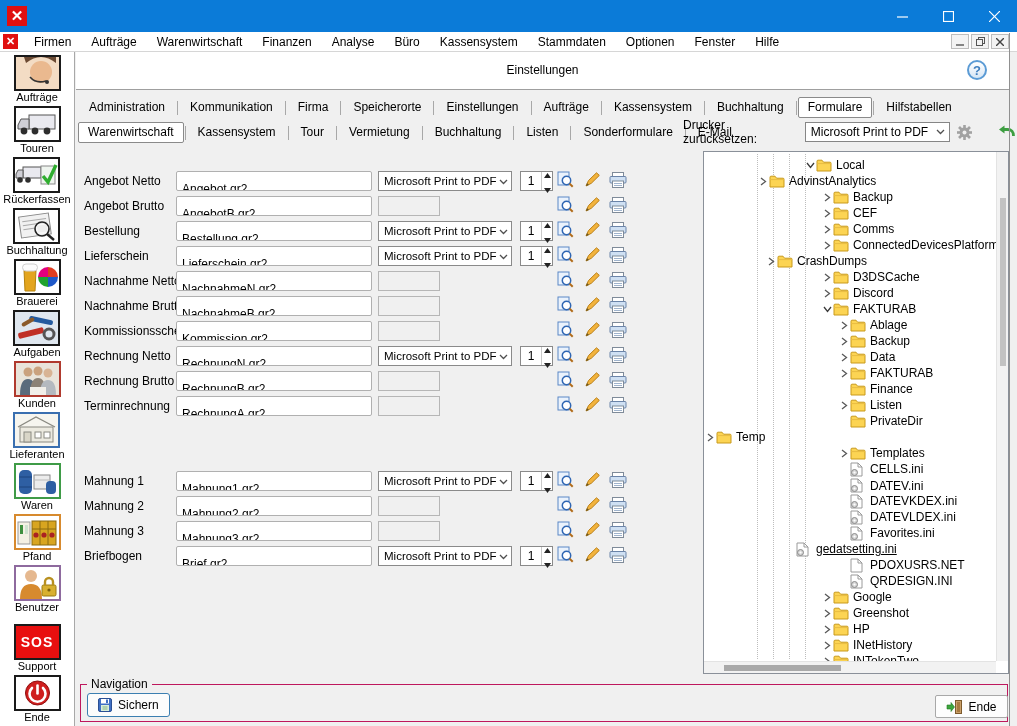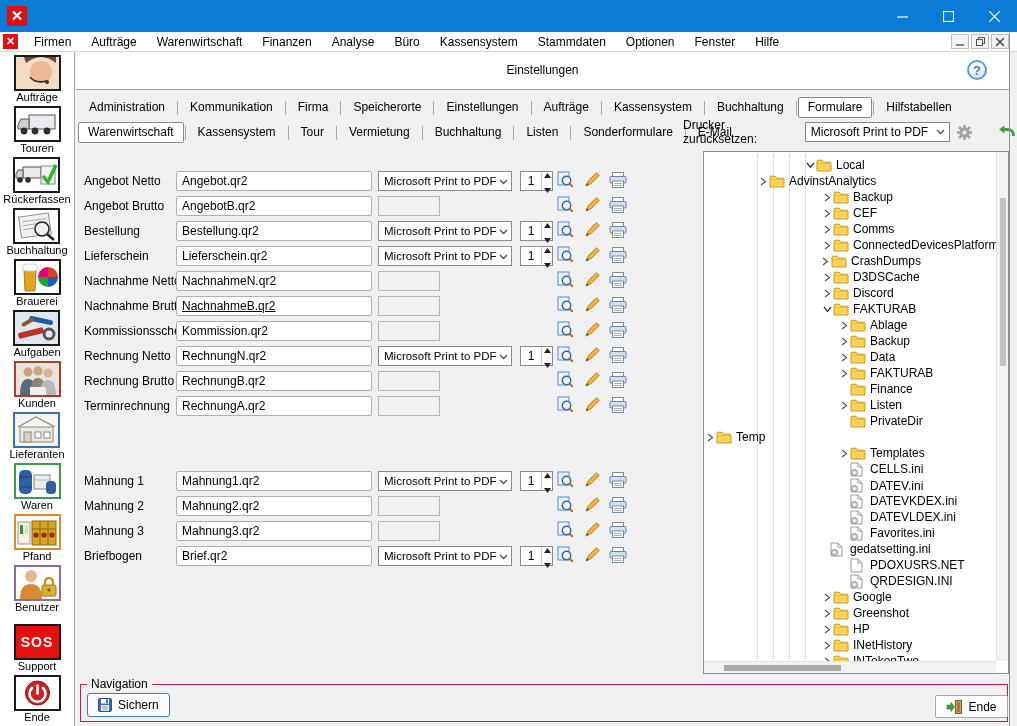--- a/index.html
+++ b/index.html
@@ -39,21 +39,21 @@
   .tab.active { background:#fff; border:1px solid #8a8a8a; border-radius:2px; padding:2px 9px 3px; }
   .tab-sep { width:1px; height:14px; background:#a8a8a8; margin:0 1px; }
   
   .printer-row { position:absolute; left:683px; top:121px; height:22px; display:flex; align-items:center; }
   .combo { width:148px; height:20px; background:#fff; border:1px solid #868686; display:flex; align-items:center; padding:0 4px 0 5px; margin-left:5px; }
   .combo .val { flex:1; white-space:nowrap; overflow:hidden; }
   .gear-btn { margin-left:5px; width:19px; height:19px; display:flex; align-items:center; justify-content:center; }
   .return-btn { margin-left:24px; width:20px; height:16px; display:flex; align-items:center; justify-content:center; }
   
   .f-label { position:absolute; white-space:nowrap; }
-  .f-input { position:absolute; left:176px; width:196px; height:20px; background:#fff; border:1px solid #b0b0b0; border-radius:2px; line-height:18px; padding:0 5px; white-space:nowrap; overflow:hidden; }
+  .f-input { position:absolute; left:176px; width:196px; height:20px; background:#fff; border:1px solid #b0b0b0; border-radius:2px; line-height:18px; padding:8px 5px; white-space:nowrap; overflow:hidden; }
   .f-combo { position:absolute; left:378px; width:134px; height:20px; background:#fff; border:1px solid #8a8a8a; display:flex; align-items:center; padding:0 3px 0 5px; }
   .f-combo .val { flex:1; font-size:11.5px; white-space:nowrap; overflow:hidden; }
   .f-empty { position:absolute; left:378px; width:62px; height:20px; border:1px solid #b6b6b6; }
   .spinner { position:absolute; left:520px; width:33px; height:20px; background:#fff; border:1px solid #8a8a8a; display:flex; }
   .sp-val { flex:1; text-align:center; line-height:18px; }
   .sp-arrows { width:11px; border-left:1px solid #c9c9c9; display:flex; flex-direction:column; align-items:center; justify-content:center; gap:1px; }
   .icon-btn { position:absolute; width:18px; height:18px; display:flex; align-items:center; justify-content:center; }
   
   .tree-panel { position:absolute; left:703px; top:151px; width:306px; height:523px; background:#fff; border:1px solid #8a9099; overflow:hidden; }
   .tree-guides div { position:absolute; top:2px; bottom:14px; border-left:1px dotted #bdbdbd; }
@@ -920,21 +920,21 @@
             </svg>
           </span>
           <span class="tr-icon">
             <svg width="16" height="13" viewBox="0 0 16 13">
               <path d="M1 12 V2.2 Q1 1.2 2 1.2 H6 L7.6 3.2 H14 Q15 3.2 15 4.2 V12 Z" fill="#fcd453" stroke="#c99a1d"></path>
               <path d="M1 4.6 H15" stroke="#e8bc42"></path>
             </svg>
           </span>
           <span class="tr-label">ConnectedDevicesPlatform</span>
         </div>
-        <div class="tree-row" style="padding-left: 115px;">
+        <div class="tree-row" style="padding-left: 61px;">
           <span class="tr-chev">
             <svg width="8" height="9">
               <polyline points="2,1 6.5,4.5 2,8" fill="none" stroke="#5a5a5a" stroke-width="1.3"></polyline>
             </svg>
           </span>
           <span class="tr-icon">
             <svg width="16" height="13" viewBox="0 0 16 13">
               <path d="M1 12 V2.2 Q1 1.2 2 1.2 H6 L7.6 3.2 H14 Q15 3.2 15 4.2 V12 Z" fill="#fcd453" stroke="#c99a1d"></path>
               <path d="M1 4.6 H15" stroke="#e8bc42"></path>
             </svg>
@@ -1154,21 +1154,21 @@
           <span class="tr-icon">
             <svg width="13" height="15" viewBox="0 0 13 15">
               <path d="M1 1 h7 l4 4 v9 H1z" fill="#fff" stroke="#9a9a9a"></path>
               <path d="M8 1 v4 h4" fill="none" stroke="#9a9a9a"></path>
               <circle cx="4.5" cy="10.5" r="3" fill="#d5d5d5" stroke="#8a8a8a"></circle>
               <circle cx="4.5" cy="10.5" r="1.1" fill="#fff"></circle>
             </svg>
           </span>
           <span class="tr-label">Favorites.ini</span>
         </div>
-        <div class="tree-row" style="padding-left: 114px;">
+        <div class="tree-row" style="padding-left: 80px; text-decoration: underline;">
           <span class="tr-chev"></span>
           <span class="tr-icon">
             <svg width="13" height="15" viewBox="0 0 13 15">
               <path d="M1 1 h7 l4 4 v9 H1z" fill="#fff" stroke="#9a9a9a"></path>
               <path d="M8 1 v4 h4" fill="none" stroke="#9a9a9a"></path>
               <circle cx="4.5" cy="10.5" r="3" fill="#d5d5d5" stroke="#8a8a8a"></circle>
               <circle cx="4.5" cy="10.5" r="1.1" fill="#fff"></circle>
             </svg>
           </span>
           <span class="tr-label">gedatsetting.ini</span>

